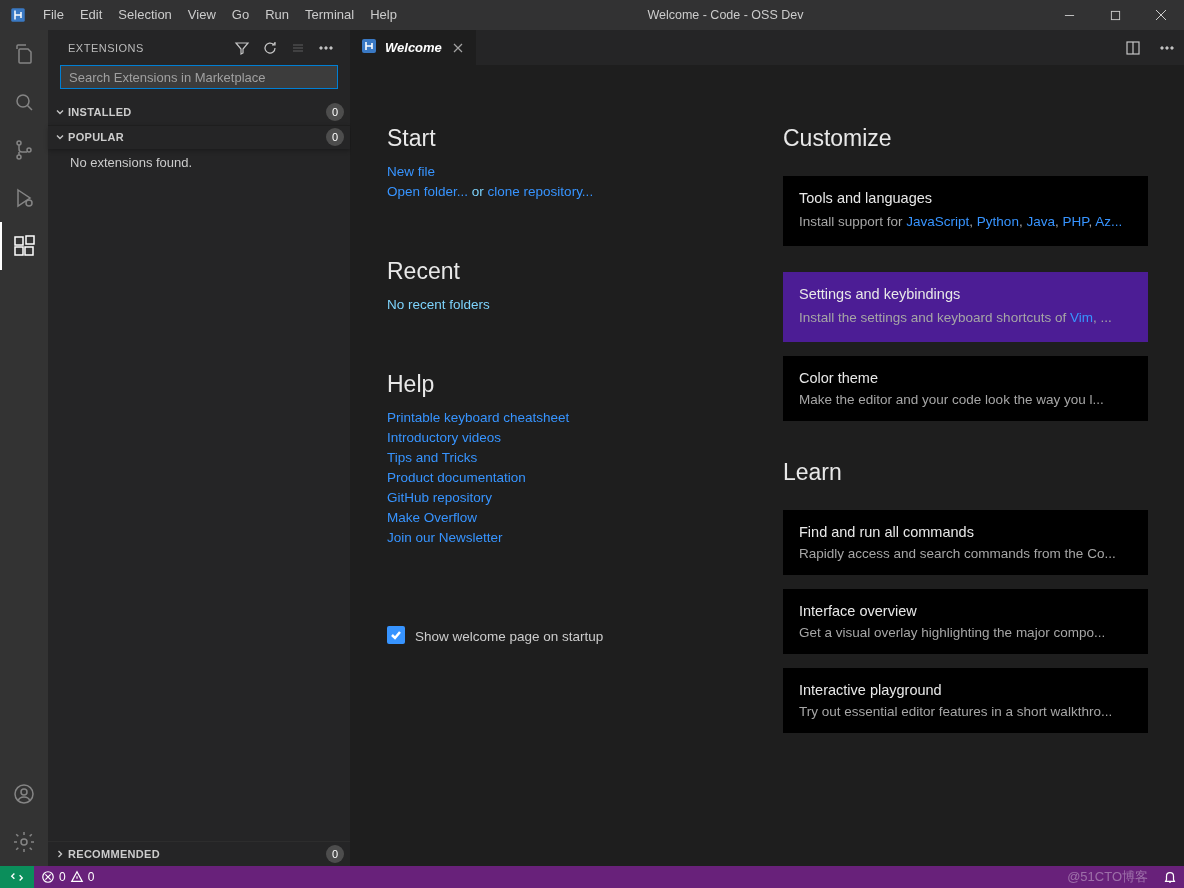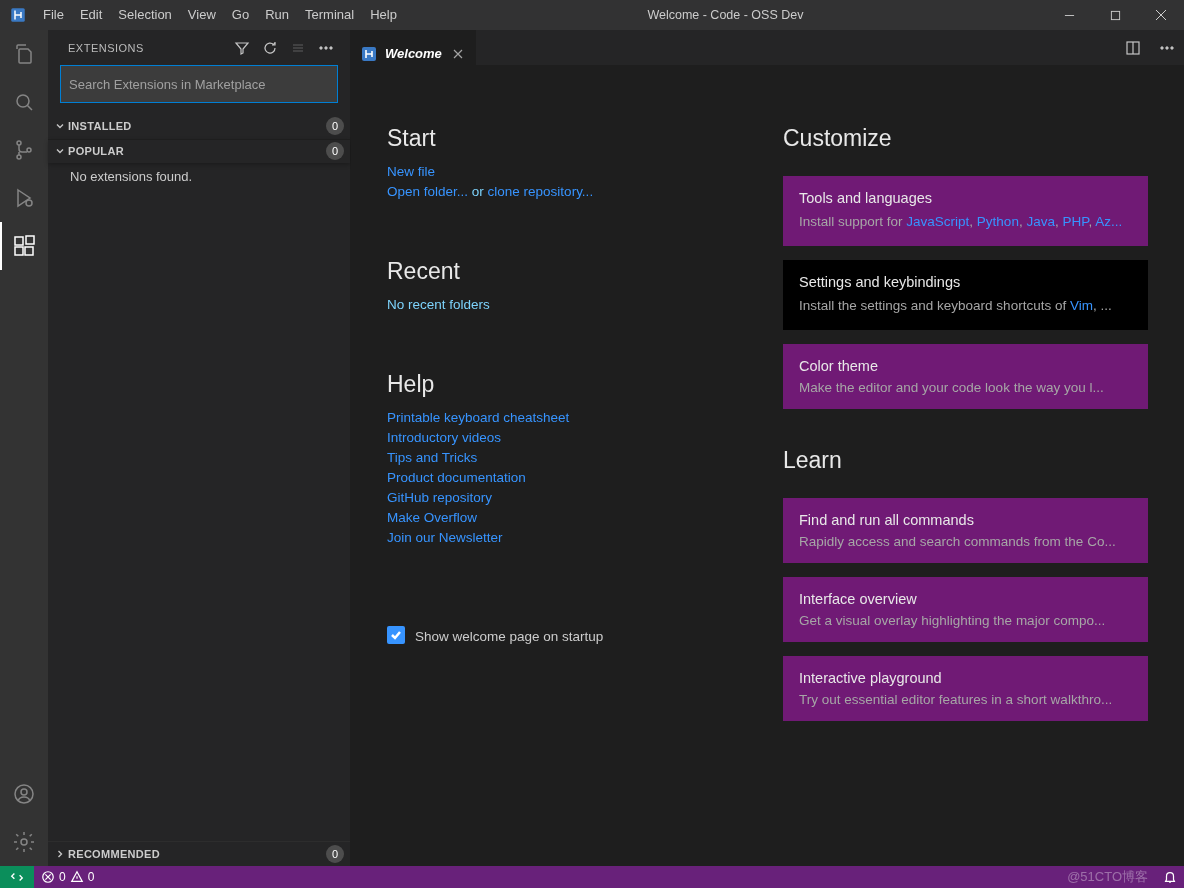--- a/index.html
+++ b/index.html
@@ -27,55 +27,55 @@
   .ab-item.active::before { content:""; position:absolute; left:0; top:0; bottom:0; width:2px; background:#ffffff; }
   .ab-item svg { width:24px; height:24px; }
 
   
   .sidebar { width:303px; background:#252526; display:flex; flex-direction:column; border-right:1px solid #1e1e1e; }
   .sb-header { height:35px; display:flex; align-items:center; padding:0 10px 0 20px; font-size:11px; letter-spacing:0.5px; color:#bbbbbb; }
   .sb-header .title { flex:1; }
   .sb-header .hicon { width:28px; display:flex; align-items:center; justify-content:center; cursor:pointer; }
   .sb-header svg { width:16px; height:16px; stroke:#c5c5c5; color:#c5c5c5; }
   .search-wrap { padding:0 12px 10px 12px; }
-  .search-box { width:100%; height:38px; background:#3c3c3c; border:1px solid #007fd4; color:#cccccc; padding:0 8px; font-size:13px; outline:none; }
+  .search-box { width:100%; height:24px; background:#3c3c3c; border:1px solid #007fd4; color:#cccccc; padding:0 8px; font-size:13px; outline:none; }
   .search-box::placeholder { color:#a0a0a0; }
 
   .section { border-top:1px solid #3c3c3c00; }
   .section-hdr { height:24px; display:flex; align-items:center; padding:0 6px 0 4px; cursor:pointer; font-size:11px; font-weight:700; color:#cccccc; background:#252526; }
   .section-hdr.shadow { box-shadow:0 1px 0 #1e1e1e inset,0 2px 4px rgba(0,0,0,.25);justify-content:space-between; }
   .section-hdr .chev { width:16px; display:flex; justify-content:center; }
   .section-hdr .lbl { flex:1; letter-spacing:0.3px; }
   .badge { min-width:18px; height:18px; border-radius:9px; background:#4d4d4d; color:#ffffff; font-size:11px; display:flex; align-items:center; justify-content:center; padding:0 6px; font-weight:400; }
   .section-body { padding:6px 0 8px 22px; font-size:13px; color:#cccccc; }
   .sidebar .spacer { flex:1; }
   .recommended { border-top:1px solid #2d2d2d; }
 
   
   .editor { flex:1; display:flex; flex-direction:column; background:#1e1e1e; }
   .tabbar { height:35px; background:#252526; display:flex; align-items:stretch; }
-  .tab { display:flex; gap:8px; padding:16px 10px; background:#1e1e1e; color:#ffffff; font-style:italic; font-weight:600; font-size:13px; border-right:1px solid #252526; }
+  .tab { display:flex; align-items:center; gap:8px; padding:4px 10px; background:#1e1e1e; color:#ffffff; font-style:italic; font-weight:600; font-size:13px; border-right:1px solid #252526; }
   .tab .ticon svg { width:16px; height:16px; }
   .tab .close { width:16px; height:16px; display:flex; align-items:center; justify-content:center; cursor:pointer; font-style:normal; font-weight:400; opacity:.8; }
   .tabbar .flex { flex:1; }
   .tabctrl { width:34px; display:flex; align-items:center; justify-content:center; cursor:pointer; }
   .tabctrl svg { width:16px; height:16px; stroke:#c5c5c5; color:#c5c5c5; }
 
   .welcome { flex:1; display:flex; padding:60px 36px 20px 36px; gap:31px; overflow:hidden; position:relative; }
   .col { flex:1; display:flex; flex-direction:column; min-width:0; }
   .welcome h2 { font-weight:300; font-size:23px; color:#e8e8e8; margin-bottom:10px; }
   .welcome .block { margin-bottom:56px; }
   .welcome a { color:#3794ff; text-decoration:none; font-size:13.5px; line-height:20px; }
   .welcome .dim { color:#7dd3fc; font-size:13.5px; }
   .linklist a { display:inline; }
   .linkrow { line-height:20px; font-size:13.5px; }
   .stack a { display:block; }
 
-  .card { background:#701a75; padding:14px 16px; margin-bottom:14px; cursor:pointer; }
-  .card.hover { background:#000000; }
+  .card { background:#000000; padding:14px 16px; margin-bottom:14px; cursor:pointer; }
+  .card.hover { background:#4c1d95;margin-top:12px; }
   .card h3 { font-size:14.5px; font-weight:400; color:#e8e8e8; margin-bottom:6px; }
   .card p { font-size:13.5px; color:#a6a6a6; white-space:nowrap; overflow:hidden; text-overflow:ellipsis; }
   .card p a { color:#3794ff; }
 
   .startup-chk { display:flex; align-items:flex-end; gap:10px; font-size:13.5px; color:#cccccc; margin-top:22px; }
   .chkbox { width:18px; height:18px; background:#3794ff; border-radius:2px; display:flex; align-items:center; justify-content:center; }
   .chkbox svg { width:14px; height:14px; stroke:#ffffff; stroke-width:2.5; }
 
   
   .statusbar { height:22px; background:#68217a; color:#ffffff; display:flex; align-items:center; font-size:12px; position:relative; }

